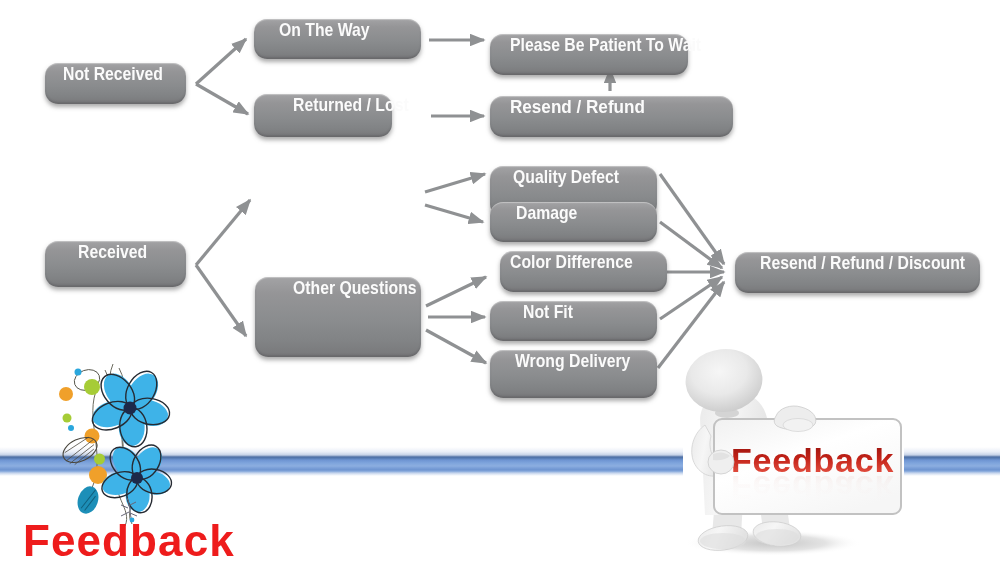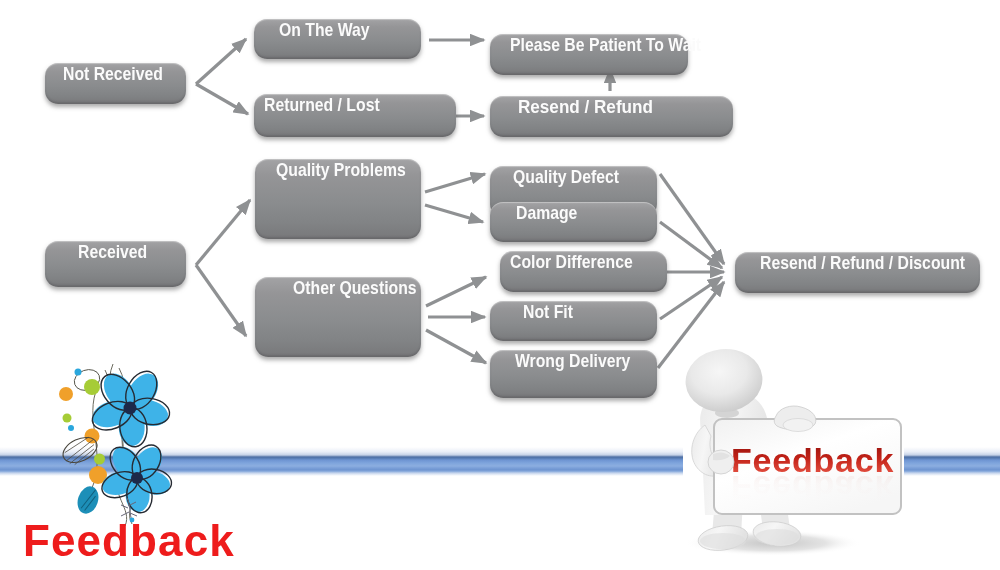--- a/index.html
+++ b/index.html
@@ -55,28 +55,25 @@
 
   <div class="bx" style="left:45px;top:63px;width:141px;height:41px;padding-left:18px">
       <span>Not Received</span>
     </div>
   <div class="bx" style="left:254px;top:19px;width:167px;height:40px;padding-left:25px">
       <span>On The Way</span>
     </div>
   <div class="bx" style="left:490px;top:34px;width:198px;height:41px;padding-left:20px">
       <span>Please Be Patient To Wait</span>
     </div>
-  <div class="bx" style="left:254px;top:94px;width:202px;height:43px;padding-left:10px">
+  <div class="bx" style="left:254px;top:94px;width:138px;height:43px;padding-left:39px">
       <span>Returned / Lost</span>
     </div>
-  <div class="bx" style="left:490px;top:96px;width:243px;height:41px;padding-left:28px">
+  <div class="bx" style="left:490px;top:96px;width:243px;height:41px;padding-left:20px">
       <span style="transform:scaleX(.9) translateZ(0)">Resend / Refund</span>
-    </div>
-  <div class="bx" style="left:255px;top:159px;width:166px;height:80px;padding-left:21px">
-      <span>Quality Problems</span>
     </div>
   <div class="bx" style="left:490px;top:166px;width:167px;height:51px;padding-left:23px">
       <span>Quality Defect</span>
     </div>
   <div class="bx" style="left:490px;top:202px;width:167px;height:40px;padding-left:26px">
       <span>Damage</span>
     </div>
   <div class="bx" style="left:45px;top:241px;width:141px;height:46px;padding-left:33px">
       <span>Received</span>
     </div>

